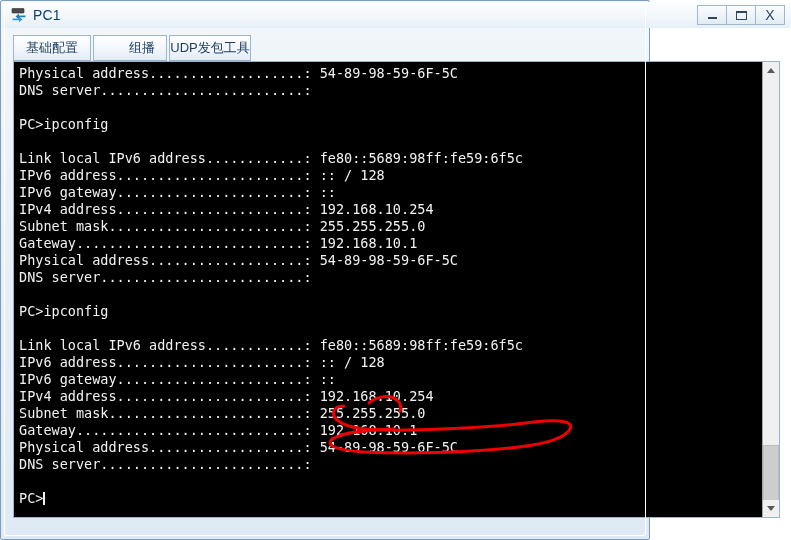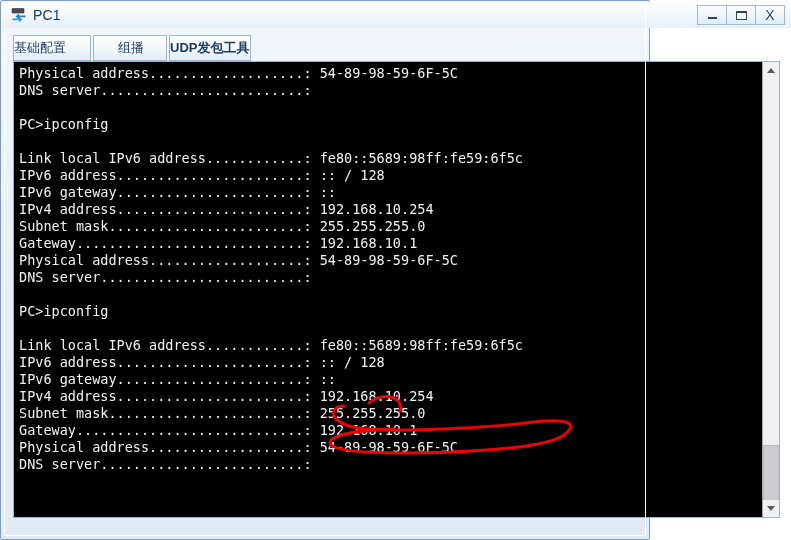--- a/index.html
+++ b/index.html
@@ -108,34 +108,34 @@
   }
   .tab {
     height: 26px;
     box-sizing: border-box;
     border: 1px solid #9bb5cf;
     background: linear-gradient(to bottom, #ffffff 0%, #f4f8fc 45%, #e3ecf6 100%);
     color: #1b3a5c;
     font-size: 13px;
     display: flex;
     align-items: center;
-    justify-content: flex-start;
+    justify-content: center;
     margin-right: 2px;
     font-family: "Liberation Sans", sans-serif;
     white-space: nowrap;
   }
   .tab.active {
     background: linear-gradient(to bottom, #fdfefe 0%, #f7fafd 50%, #eef4fa 100%);
     color: #4a6f96;
     border-color: #b8cade;
   }
   .tab-w1 { width: 78px; }
   .tab-w2 { width: 78px; }
   .tab-w3 { width: 74px; padding-left: 24px; }
-  .tab-w4 { width: 82px; font-weight: bold; }
+  .tab-w4 { width: 82px; }
   .tab-w5 { width: 78px; }
 
   
   .terminal-wrap {
     position: absolute;
     left: 12px;
     top: 60px;
     width: 767px;
     height: 457px;
     box-sizing: border-box;
@@ -295,20 +295,21 @@
         <div class="term-line blank">&nbsp;</div>
         <div class="term-line">Link local IPv6 address............: fe80::5689:98ff:fe59:6f5c</div>
         <div class="term-line">IPv6 address.......................: :: / 128</div>
         <div class="term-line">IPv6 gateway.......................: ::</div>
         <div class="term-line">IPv4 address.......................: 192.168.10.254</div>
         <div class="term-line">Subnet mask........................: 255.255.255.0</div>
         <div class="term-line">Gateway............................: 192.168.10.1</div>
         <div class="term-line">Physical address...................: 54-89-98-59-6F-5C</div>
         <div class="term-line">DNS server.........................:</div>
         <div class="term-line blank">&nbsp;</div>
+        <div class="term-line"><span>PC&gt;</span><span class="cursor"></span></div>
         <svg class="annotation" viewBox="0 0 767 457" width="767" height="457">
         <path d="M330 344 C 318 344, 316 354, 326 360
                  C 336 367, 360 369, 392 368
                  C 440 367, 490 364, 520 360
                  C 548 357, 560 360, 556 367
                  C 551 376, 530 382, 505 385
                  C 455 391, 390 392, 350 390
                  C 320 388, 312 383, 318 377" fill="none" stroke="#ee0000" stroke-width="3" stroke-linecap="round" stroke-linejoin="round"></path>
         <path d="M318 377 C 330 370, 352 368, 380 367" fill="none" stroke="#ee0000" stroke-width="3" stroke-linecap="round"></path>
         <path d="M355 341 C 362 335, 372 333, 380 336

